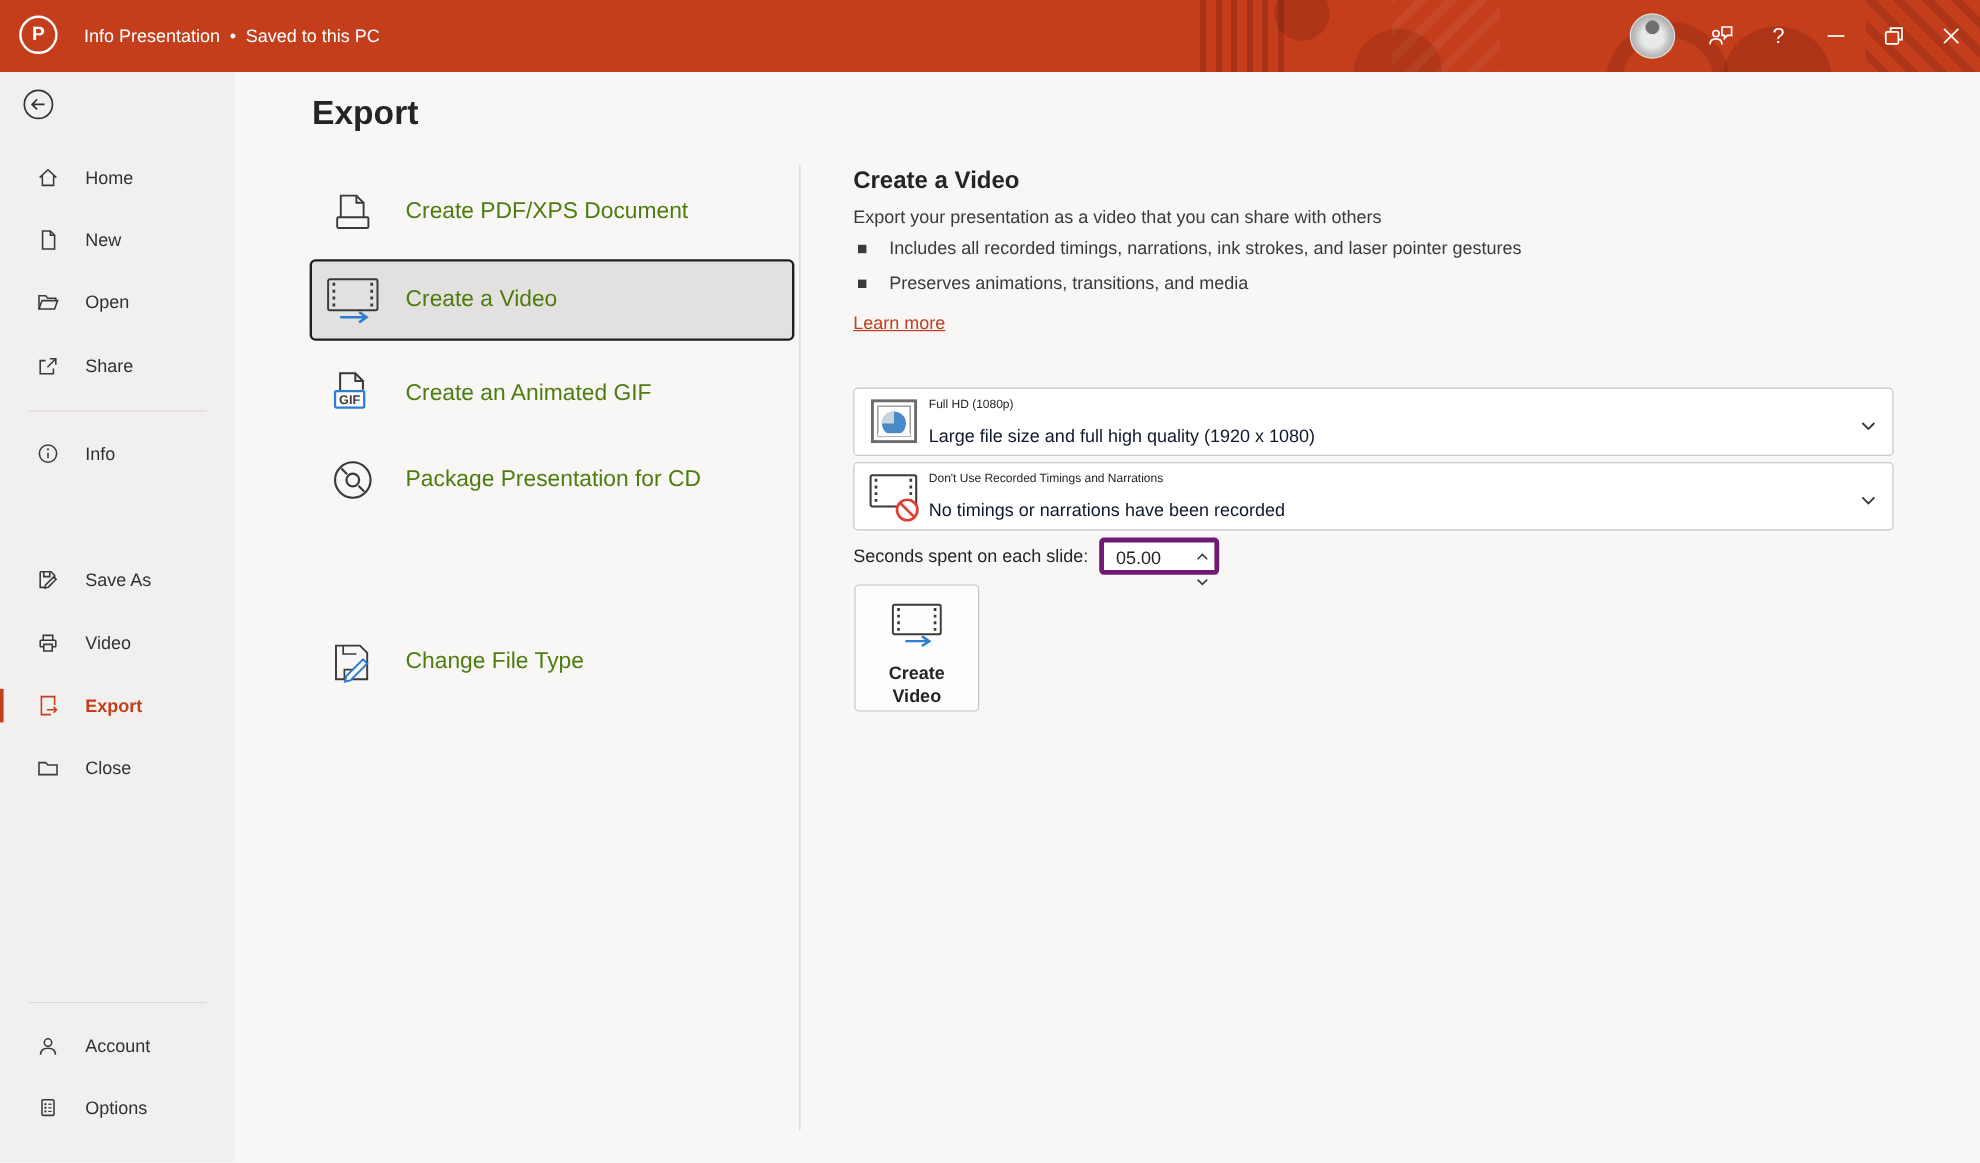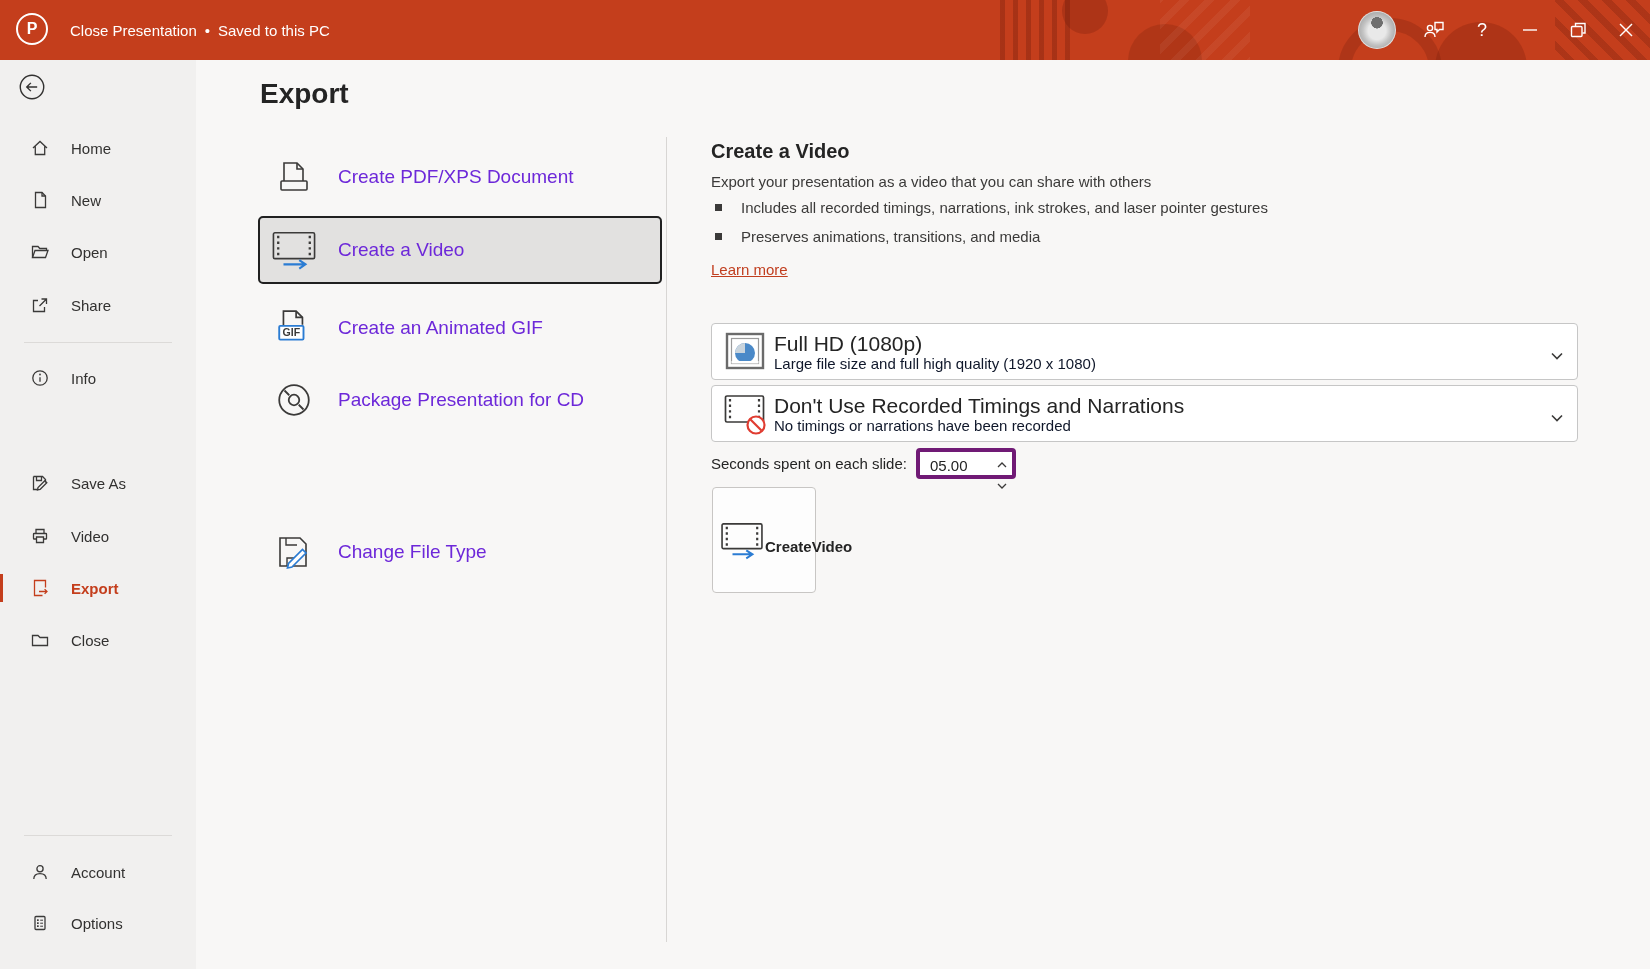--- a/index.html
+++ b/index.html
@@ -36,46 +36,46 @@
   .side-item.active{color:var(--accent,#C43E1C);font-weight:bold;}
   .side-item.active .s-ic{color:var(--accent,#C43E1C);}
   .side-item.active::before{content:"";position:absolute;left:0;top:6px;bottom:6px;width:3px;background:var(--accent,#C43E1C);}
   .side-div{position:absolute;left:24px;right:24px;height:1px;background:#DCDAD8;}
   
   .main{position:absolute;left:196px;top:60px;right:0;bottom:0;background:#F8F7F6;}
   .page-title{position:absolute;left:64px;top:18px;font-size:28px;font-weight:600;color:#242424;margin:0;}
   .menu-item{position:absolute;left:62px;width:404px;height:68px;display:flex;align-items:center;gap:24px;
              padding-left:14px;box-sizing:border-box;border-radius:5px;cursor:pointer;border:2px solid transparent;}
   .menu-item .m-ic{width:40px;height:40px;flex:0 0 40px;display:flex;align-items:center;justify-content:center;}
-  .menu-item .m-label{font-size:19px;color:#6d28d9;}
+  .menu-item .m-label{font-size:19px;color:#4d7c0f;}
   .menu-item.selected{background:#E2E1E0;border-color:#202020;}
   .v-div{position:absolute;left:470px;top:77px;width:1px;height:805px;background:#D8D6D4;}
   
   .panel{position:absolute;left:515px;top:0;right:0;bottom:0;}
   .panel h2{position:absolute;left:0;top:80px;margin:0;font-size:20px;font-weight:600;color:#242424;}
   .p-desc{position:absolute;left:0;top:113px;font-size:15px;color:#3B3A39;}
   .p-bullet{position:absolute;left:4px;font-size:15px;color:#3B3A39;display:flex;align-items:center;gap:19px;}
   .p-bullet .sq{width:7px;height:7px;background:#3B3A39;flex:0 0 7px;}
   .b1{top:139px;} .b2{top:168px;}
   .learn{position:absolute;left:0;top:201px;font-size:15px;color:var(--link,#C13E1F);text-decoration:underline;cursor:pointer;}
   .dd{position:absolute;left:0;width:867px;height:57px;background:#fff;border:1px solid #C6C6C6;border-radius:4px;
       box-sizing:border-box;cursor:pointer;}
   .dd1{top:263px;} .dd2{top:325px;}
   .dd .dd-ic{position:absolute;left:12px;top:8px;width:42px;height:40px;}
-  .dd .l1{position:absolute;left:62px;top:8px;font-size:21px;color:#242424;}
+  .dd .l1{position:absolute;left:62px;top:8px;font-size:10px;color:#242424;}
   .dd .l2{position:absolute;left:62px;top:31px;font-size:15px;color:#0f172a;}
   .dd .chev{position:absolute;right:14px;top:22px;}
   .sec-label{position:absolute;left:0;top:395px;font-size:15px;color:#242424;}
   .spinner{position:absolute;left:205px;top:388px;width:100px;height:31px;border:4px solid #701a75;border-radius:4px;
            background:#fff;box-sizing:border-box;}
   .spinner input{position:absolute;left:8px;top:4px;width:58px;border:none;outline:none;font-size:15px;color:#242424;
                  font-family:"Liberation Sans",sans-serif;background:transparent;}
   .spin-btns{position:absolute;right:5px;top:2px;display:flex;flex-direction:column;gap:3px;cursor:pointer;}
   .cv-btn{position:absolute;left:1px;top:427px;width:104px;height:106px;background:#FDFDFD;border:1px solid #C8C6C4;
-          border-radius:4px;cursor:pointer;display:flex;flex-direction:row;align-items:center;padding-top:14px;
+          border-radius:4px;cursor:pointer;display:flex;flex-direction:column;align-items:center;padding-top:14px;
           box-sizing:border-box;font-family:"Liberation Sans",sans-serif;}
   .cv-btn .cv-lab{font-size:15px;font-weight:bold;color:#242424;line-height:19px;}
   .cv-btn .cv-ic{margin-bottom:9px;}
   svg{overflow:visible;}
 </style>
 </head>
 <body>
 
 <div id="app">
 
@@ -84,21 +84,21 @@
       <div class="a-stripes"></div>
         <div class="a-c1"></div>
         <div class="a-c2"></div>
       <div class="a-diag2"></div>
         <div class="a-ring"></div>
         <div class="a-c3"></div>
         <div class="a-diag1"></div>
     </div>
     <div class="tb-logo">P</div>
     <div class="tb-title">
-      <span>Close Presentation</span>
+      <span>Info Presentation</span>
       <span>•</span>
       <span>Saved to this PC</span>
     </div>
     <div class="tb-right">
       <div class="avatar"></div>
       <div class="tb-btn">
         <span>
           <svg width="24" height="22" viewBox="0 0 24 22" fill="none" stroke="#fff" stroke-width="1.4">
             <path d="M13 3.5 H21 V10.5 H17.5 L15 13 V10.5 H13 Z"></path>
             <circle cx="8" cy="9" r="2.6"></circle>

